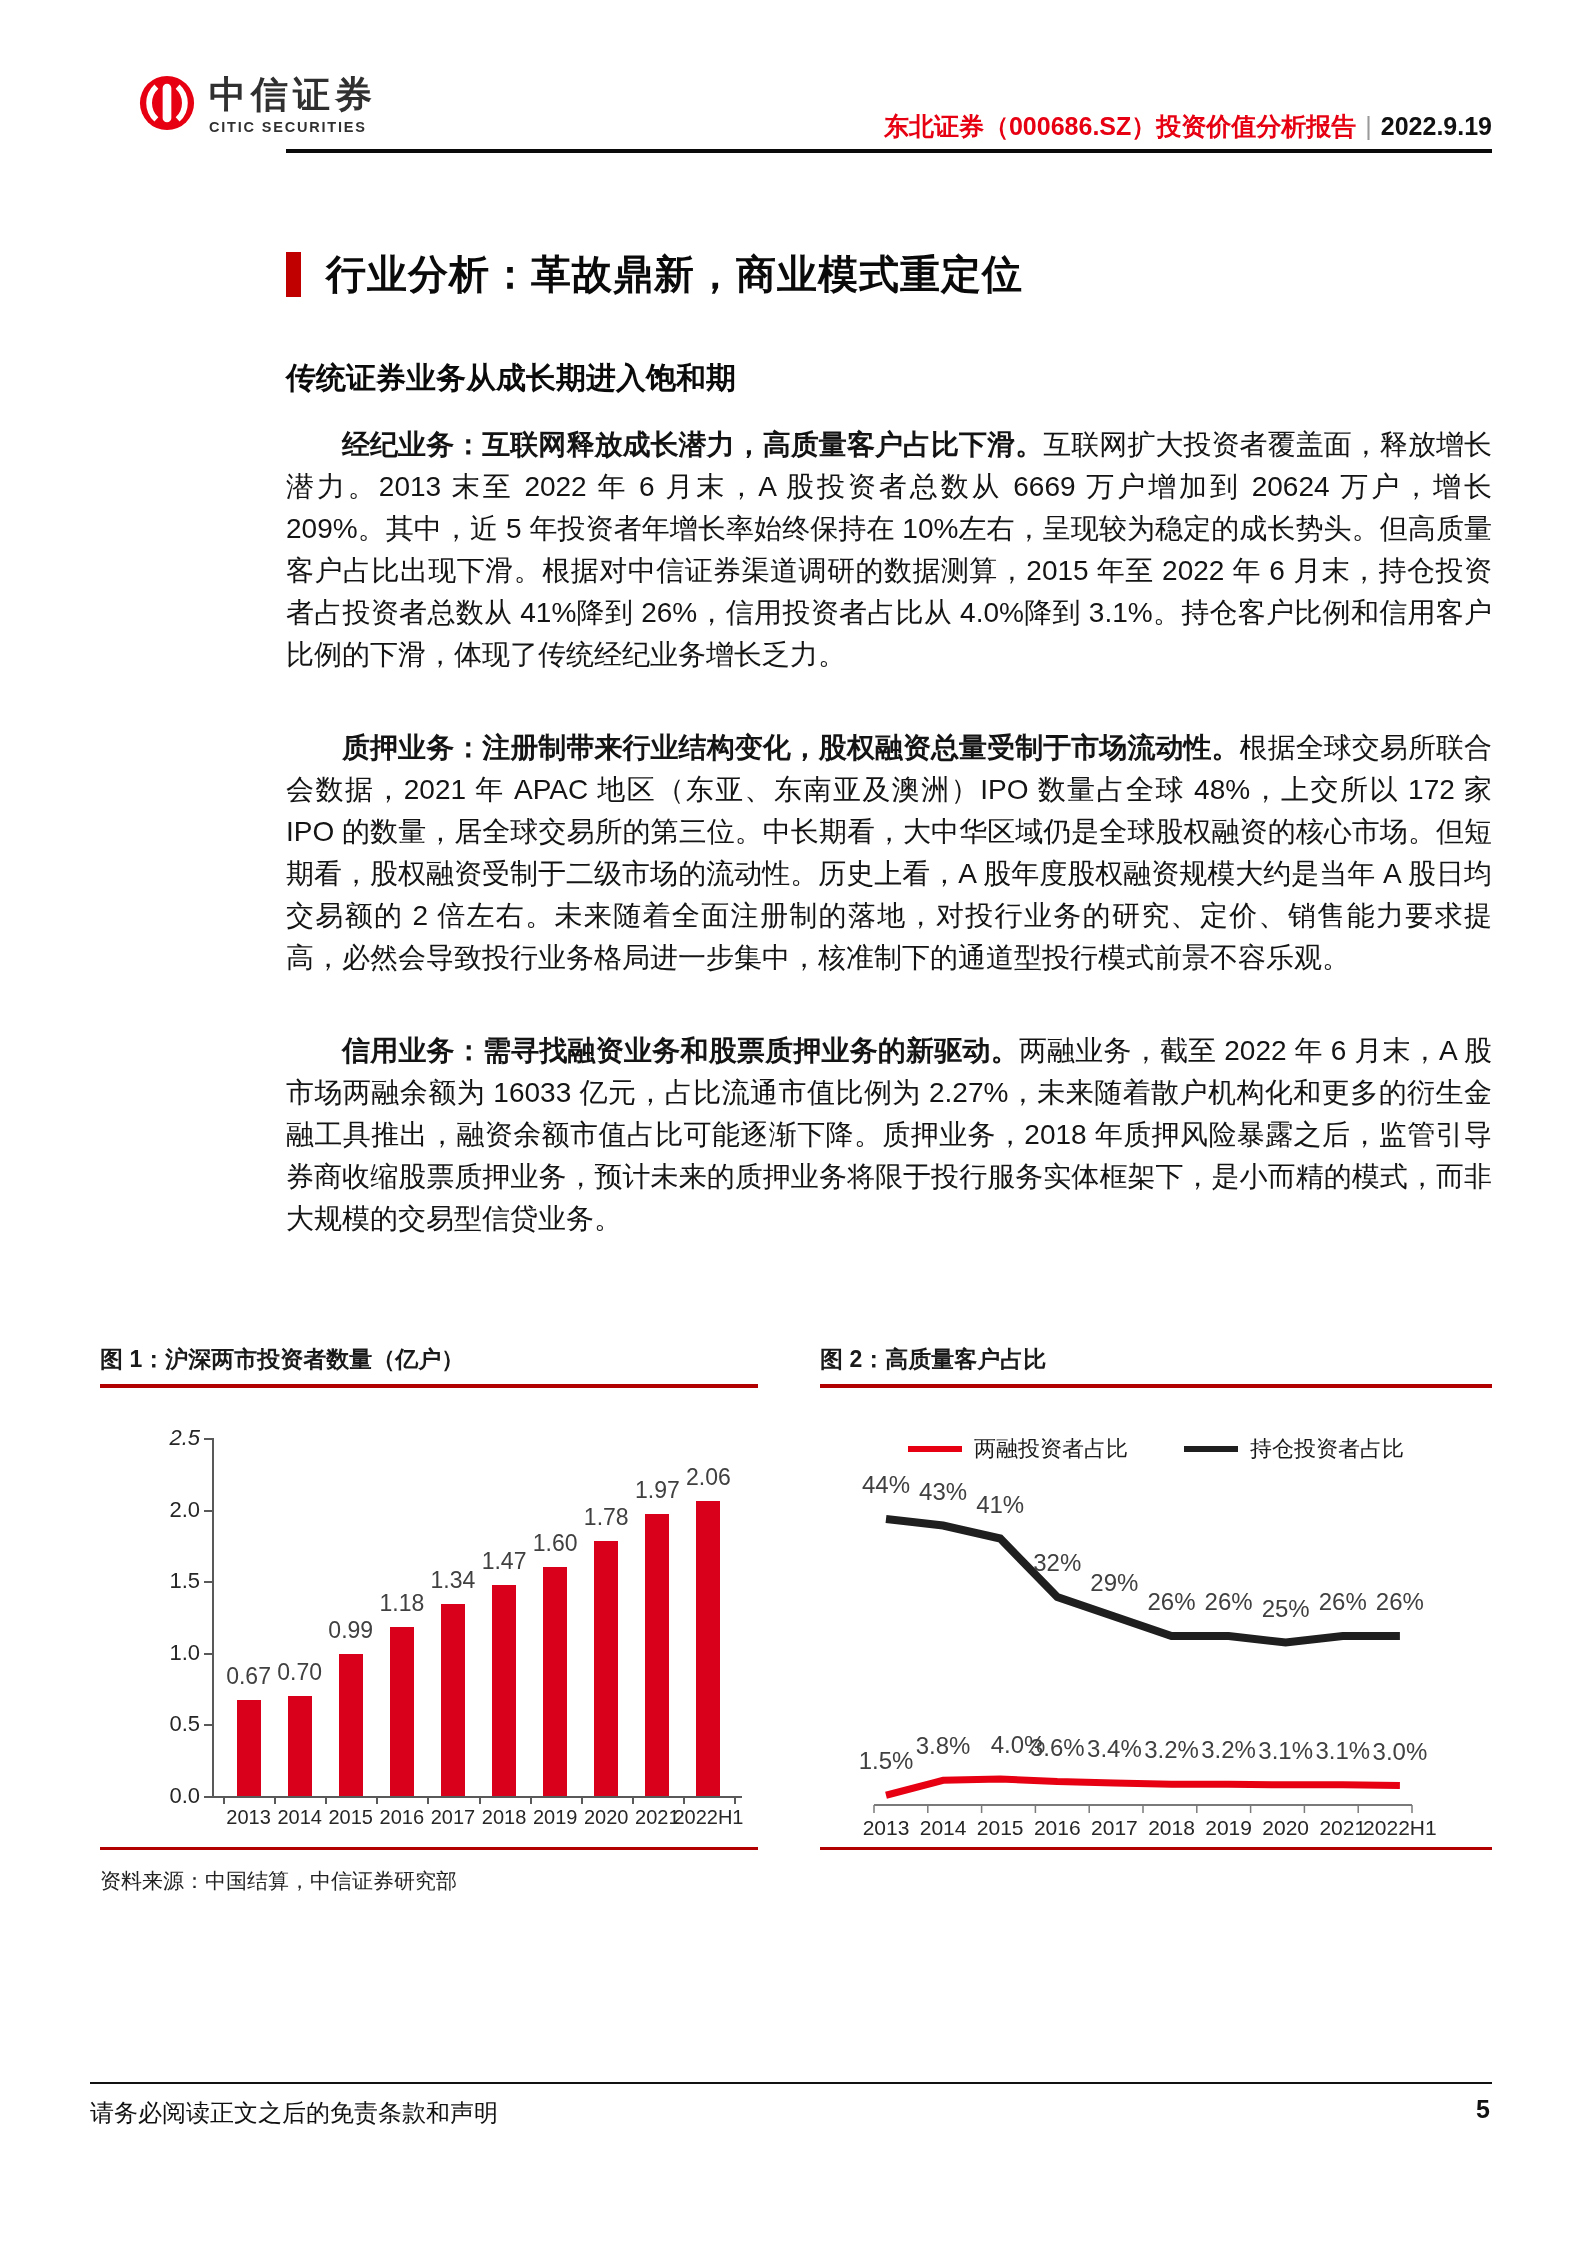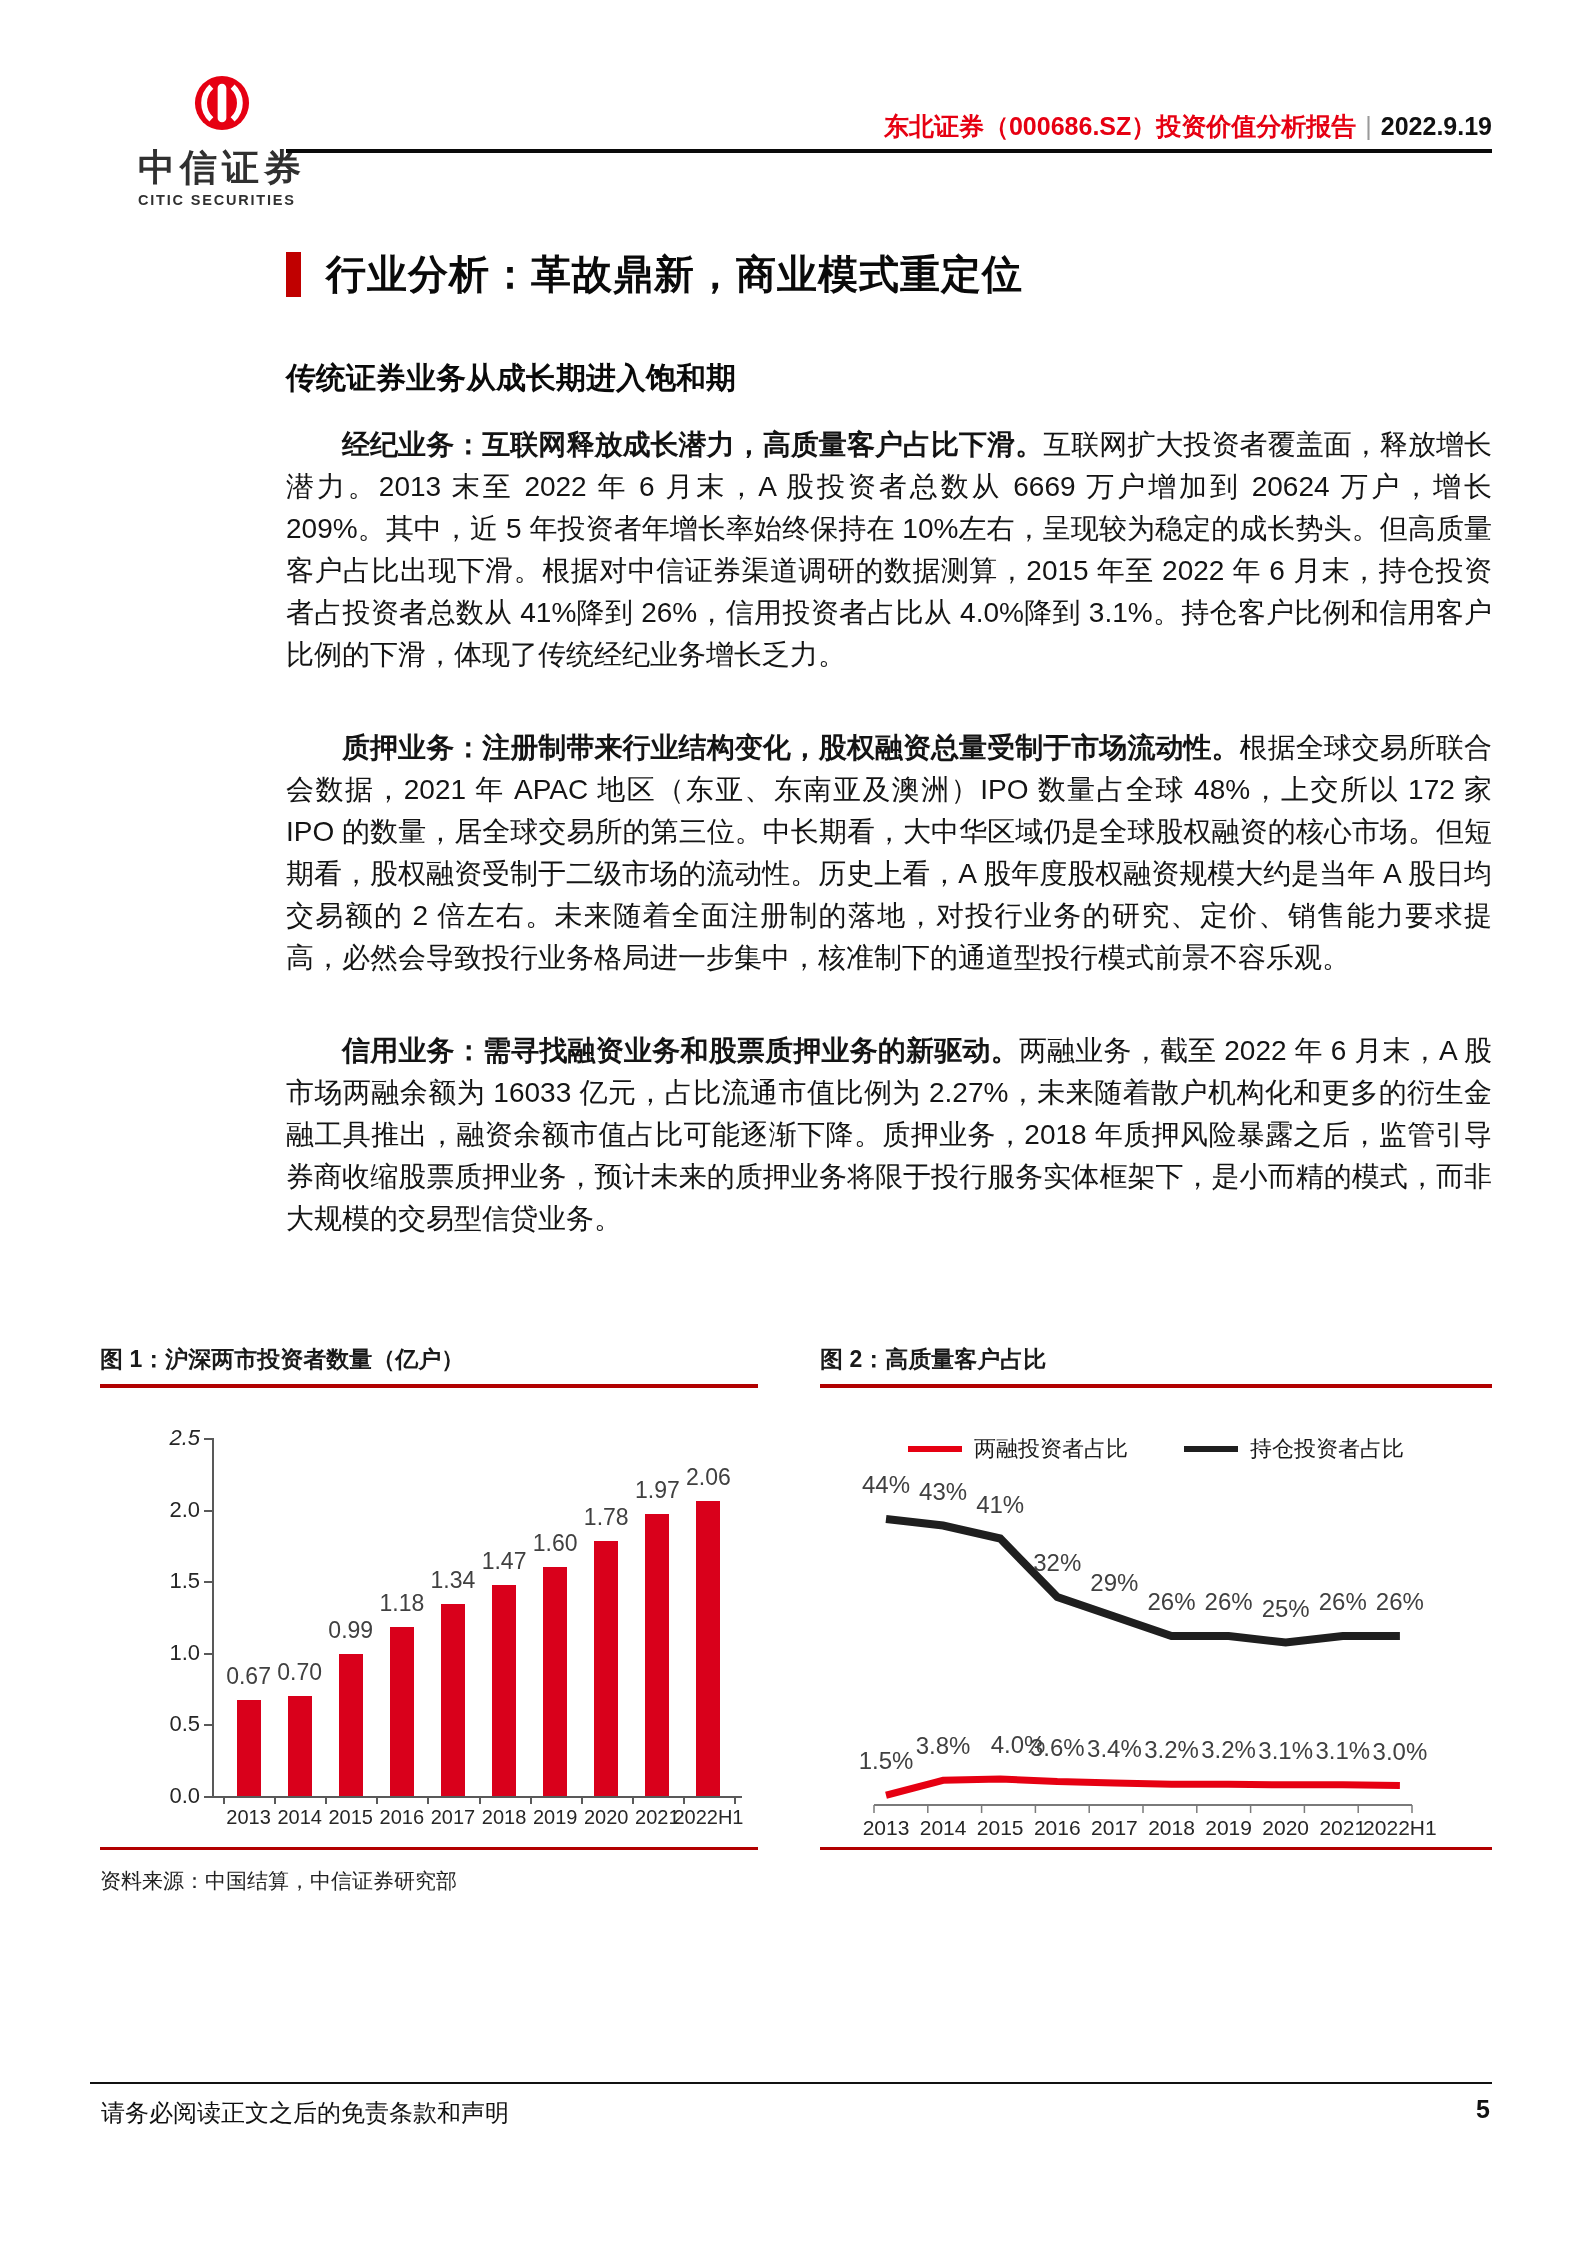--- a/index.html
+++ b/index.html
@@ -1,20 +1,20 @@
 <!DOCTYPE html>
 <html><head>
 <meta charset="utf-8">
 <style>
   html,body{margin:0;padding:0;background:#e8e8e8;}
   .page{position:relative;width:1587px;height:2245px;background:#ffffff;margin:0 auto;overflow:hidden;
         font-family:"Liberation Sans","DejaVu Sans",sans-serif;color:#141414;}
 
   
-  .logo{position:absolute;left:138px;top:74px;display:flex;align-items:center;gap:13px;flex-direction:column;}
+  .logo{position:absolute;left:138px;top:74px;display:flex;align-items:center;gap:13px;}
   .logo-text{line-height:1;}
   .logo-cn{font-size:37px;font-weight:700;color:#303030;letter-spacing:5px;}
   .logo-en{margin-top:7px;font-size:14.5px;font-weight:600;color:#303030;letter-spacing:1.8px;}
   .header-title{position:absolute;top:110px;right:95px;font-size:25px;font-weight:700;white-space:nowrap;}
   .ht-red{color:#E60012;}
   .ht-sep{color:#9a9a9a;font-weight:400;padding:0 9px;}
   .ht-date{color:#111;}
   .header-rule{position:absolute;left:286px;top:149px;width:1206px;height:4px;background:#0a0a0a;}
 
   
@@ -48,21 +48,21 @@
   .c2-plab{position:absolute;width:96px;text-align:center;font-size:24px;color:#404040;}
   .c2-xlab{position:absolute;width:96px;text-align:center;font-size:21px;color:#262626;}
 
   .fig2-legend{position:absolute;left:0;top:78px;width:100%;display:flex;justify-content:center;
                align-items:center;gap:56px;font-size:22px;color:#1a1a1a;}
   .legend-item{display:flex;align-items:center;gap:12px;margin-top:12px;}
   .legend-swatch{width:54px;height:6px;}
 
   
   .footer-rule{position:absolute;left:90px;top:2082px;width:1402px;height:2px;background:#111;}
-  .footer-text{position:absolute;left:90px;top:2097px;font-size:24px;color:#111;margin-left:11px;}
+  .footer-text{position:absolute;left:90px;top:2097px;font-size:24px;color:#111;}
   .footer-page{position:absolute;right:97px;top:2095px;font-size:25px;font-weight:700;color:#111;}
 </style>
 </head>
 <body>
 
 <div class="page">
 
   <div class="logo">
     <span>
       <svg width="58" height="58" viewBox="0 0 60 60">

